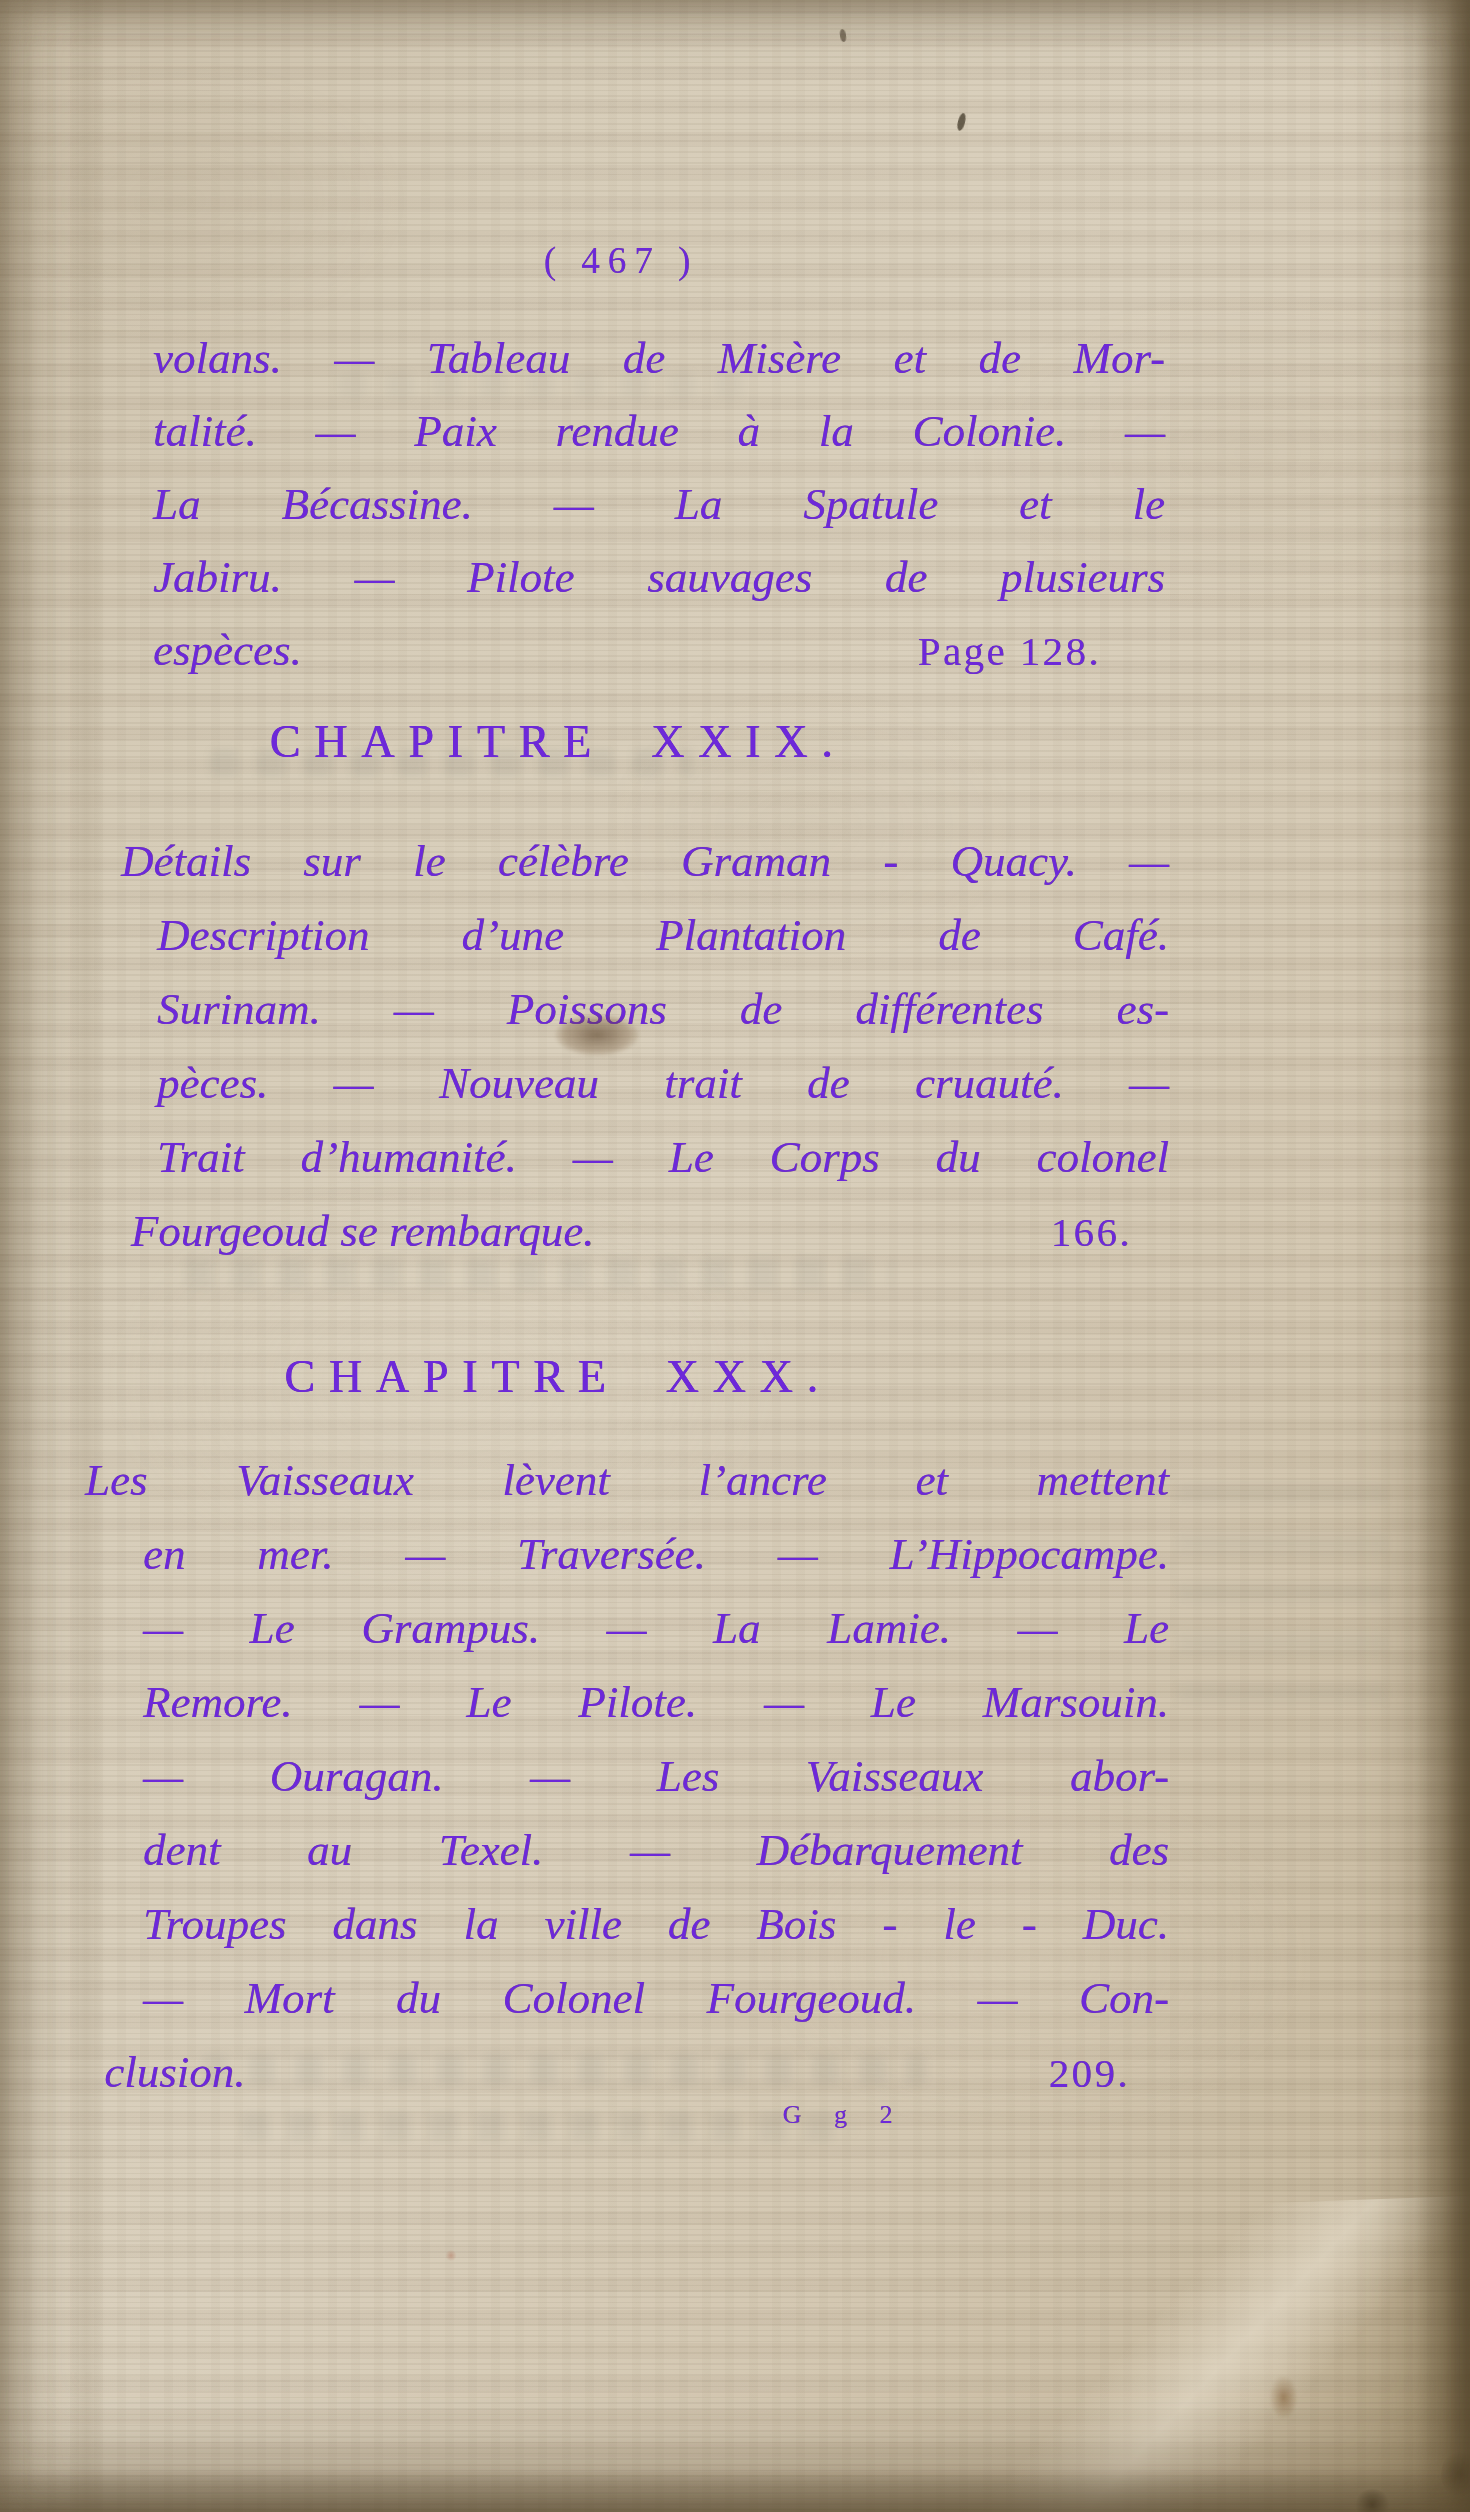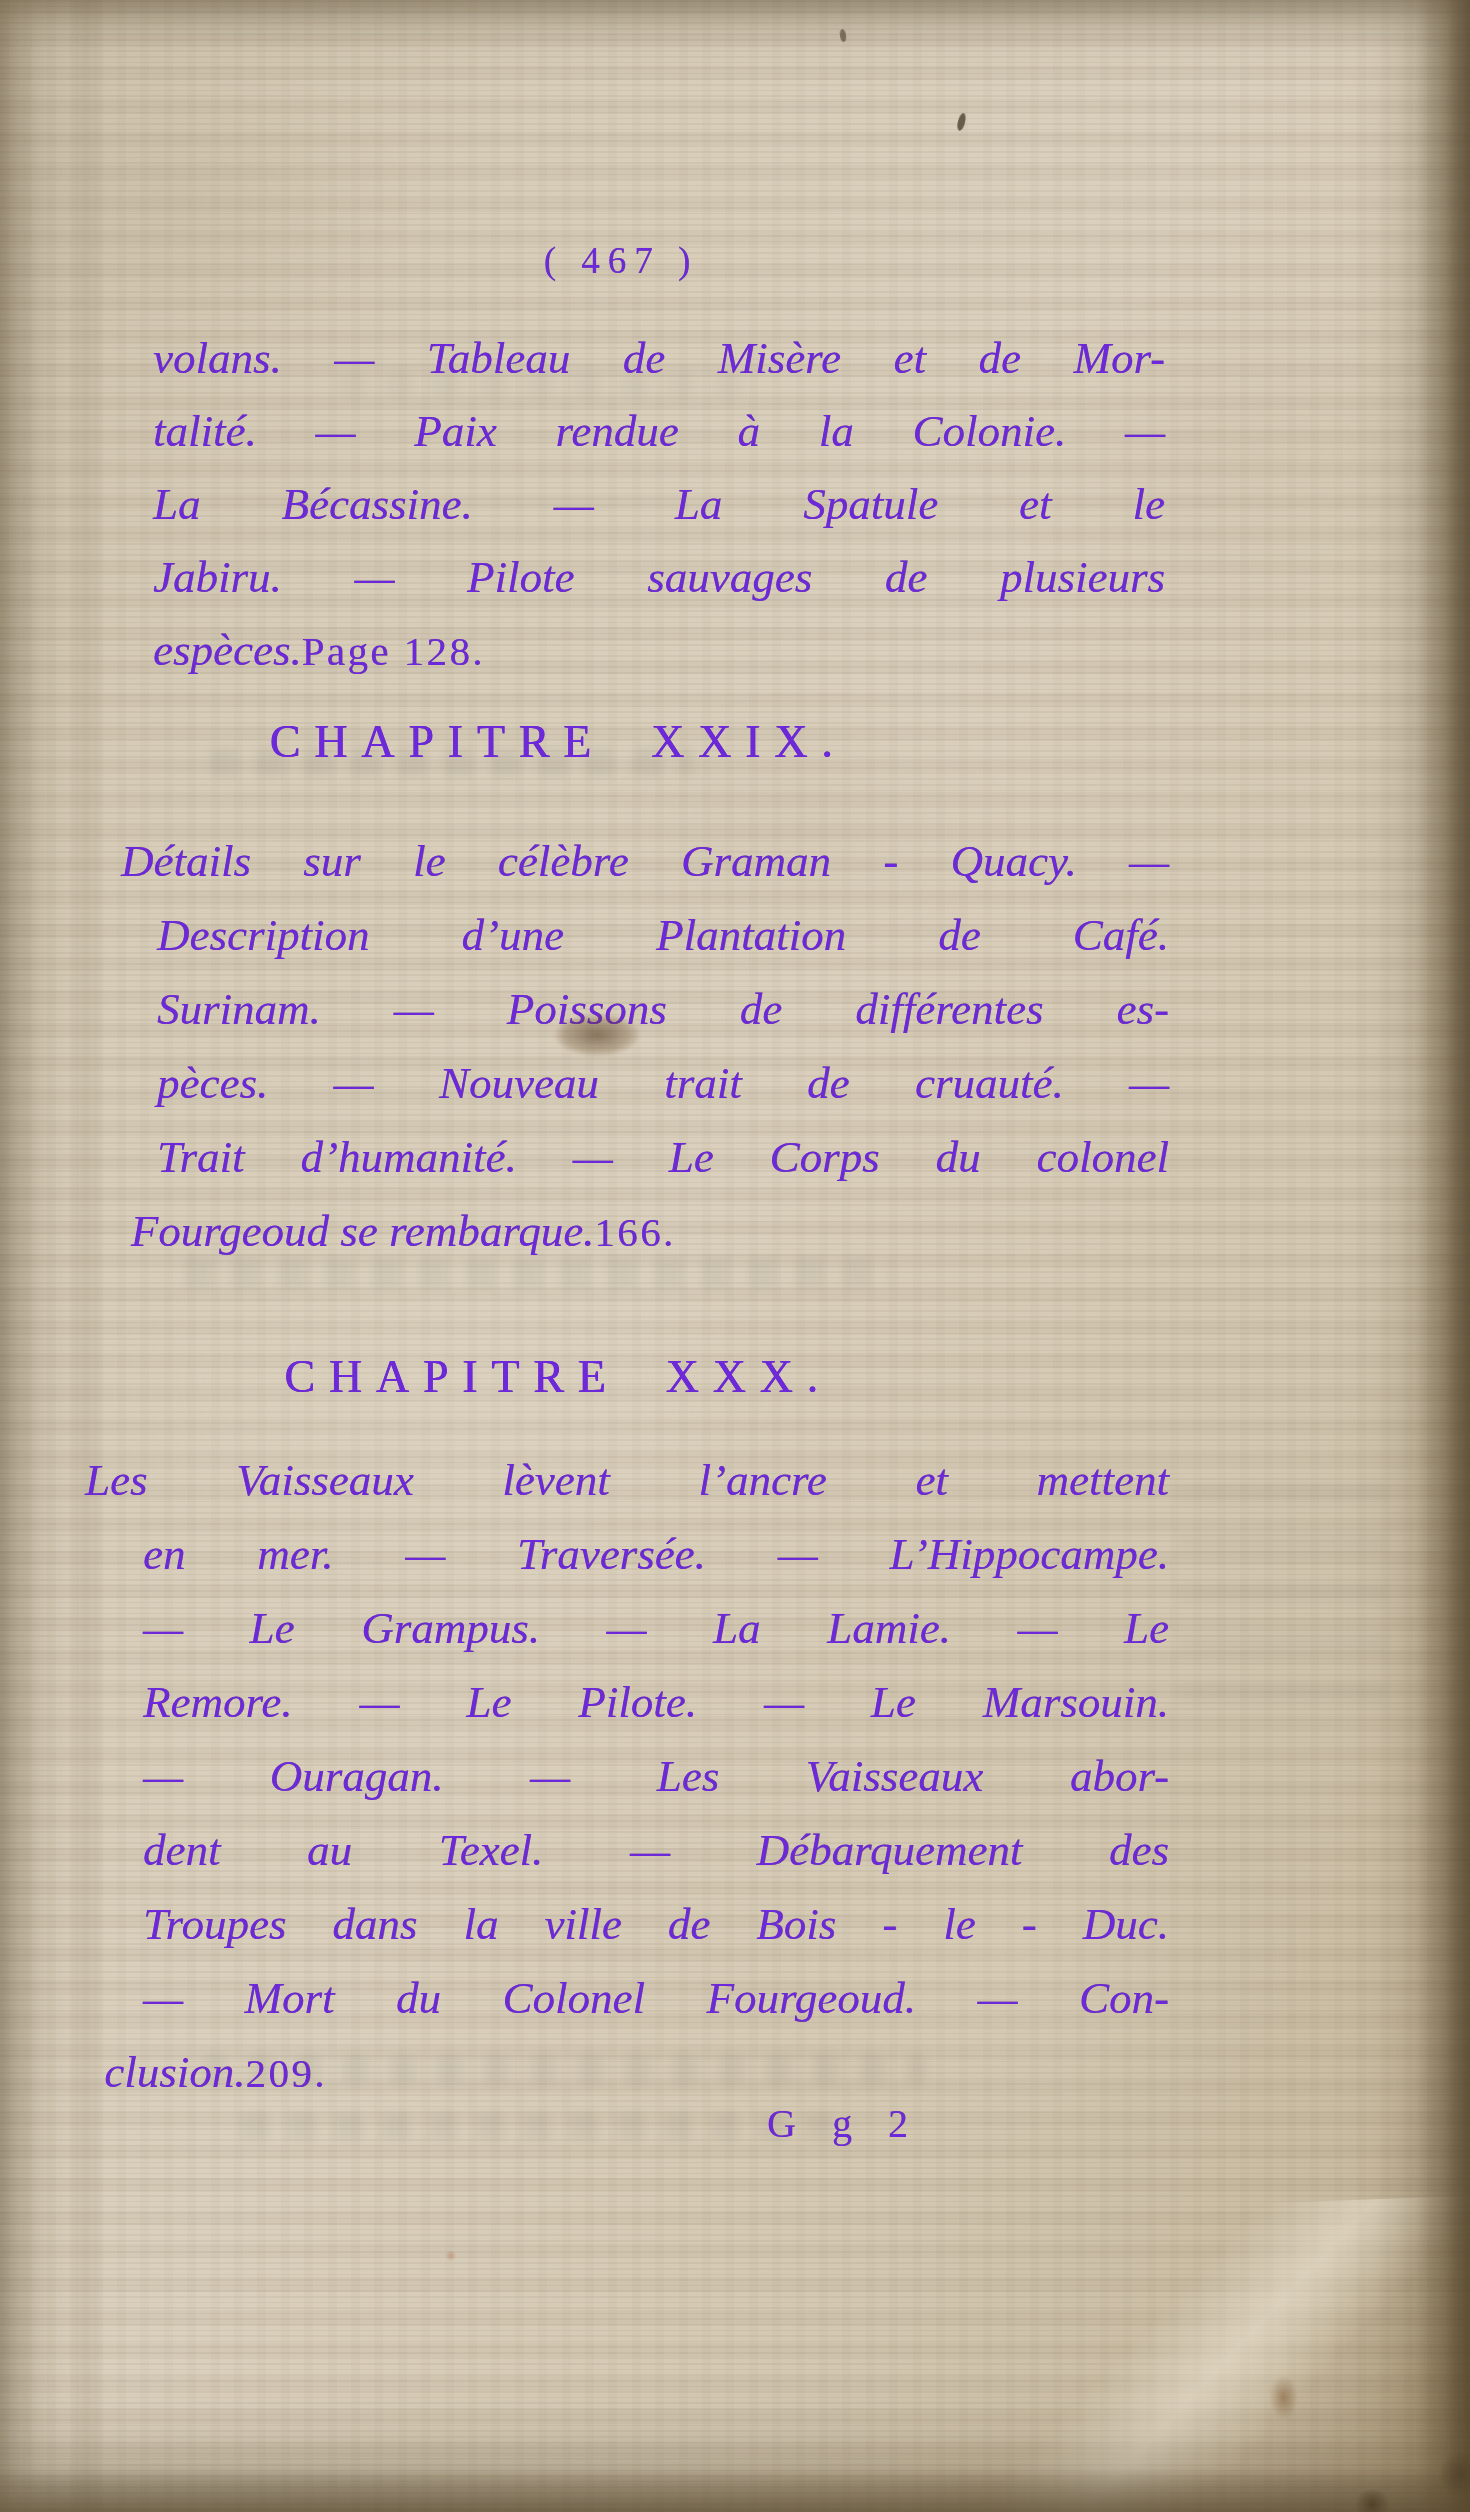--- a/index.html
+++ b/index.html
@@ -58,42 +58,42 @@
   .pagenum{
     position:absolute;left:137px;width:1024px;top:239px;
     text-align:center;transform:translateX(-28px);
     font-size:37px;letter-spacing:8px;font-weight:400;
   }
   .entry{position:absolute;font-style:italic;font-size:45px;line-height:74px;}
   .entry .jline{
     text-align:justify;text-align-last:justify;-moz-text-align-last:justify;
     white-space:nowrap;
   }
-  .entry .lastline{display:flex;justify-content:flex-start;align-items:baseline;}
+  .entry .lastline{display:flex;justify-content:space-between;align-items:baseline;}
   .pref{font-style:normal;letter-spacing:2.4px;font-size:41px;}
   .entry1{left:153px;top:322px;width:1012px;line-height:73px;}
   .entry2{left:121px;top:824px;width:1048px;}
   .entry2 .jline.cont{margin-left:36px;}
   .entry2 .lastline{margin-left:9.7px;padding-right:37px;}
   .entry3{left:85px;top:1443px;width:1084px;}
   .entry3 .jline.cont{margin-left:58px;}
   .entry3 .lastline{margin-left:19.3px;padding-right:39px;}
   .entry1 .lastline{padding-right:64px;}
   .chap{
     position:absolute;left:137px;width:1024px;margin:12px;
     text-align:center;transform:translateX(-103px);
     font-size:46px;font-weight:400;letter-spacing:0.30em;word-spacing:0.45em;
     text-shadow:0.6px 0 0 currentColor, 0.3px 0.2px 0.6px rgba(52,45,32,0.6);
   }
   .chap29{top:703px;}
   .chap30{top:1338px;}
   .sig{
     position:absolute;left:137px;width:1024px;top:2100px;
     text-align:center;transform:translateX(195px);
-    font-size:40px;letter-spacing:13px;font-weight:400;
+    font-size:26px;letter-spacing:13px;font-weight:400;
   }
   
   .ghost{position:absolute;filter:blur(4px);opacity:.55;border-radius:6.4px;
     background:repeating-linear-gradient(90deg, rgba(98,104,96,0.16) 0 27px, rgba(0,0,0,0) 27px 47px);}
   .stain{position:absolute;border-radius:50%;}
   .smudge{
     left:555px;top:1014px;width:84px;height:42px;
     background:radial-gradient(ellipse at center, rgba(74,48,22,0.55), rgba(101,70,38,0.28) 55%, rgba(0,0,0,0) 75%);
     filter:blur(1.6px);
   }

